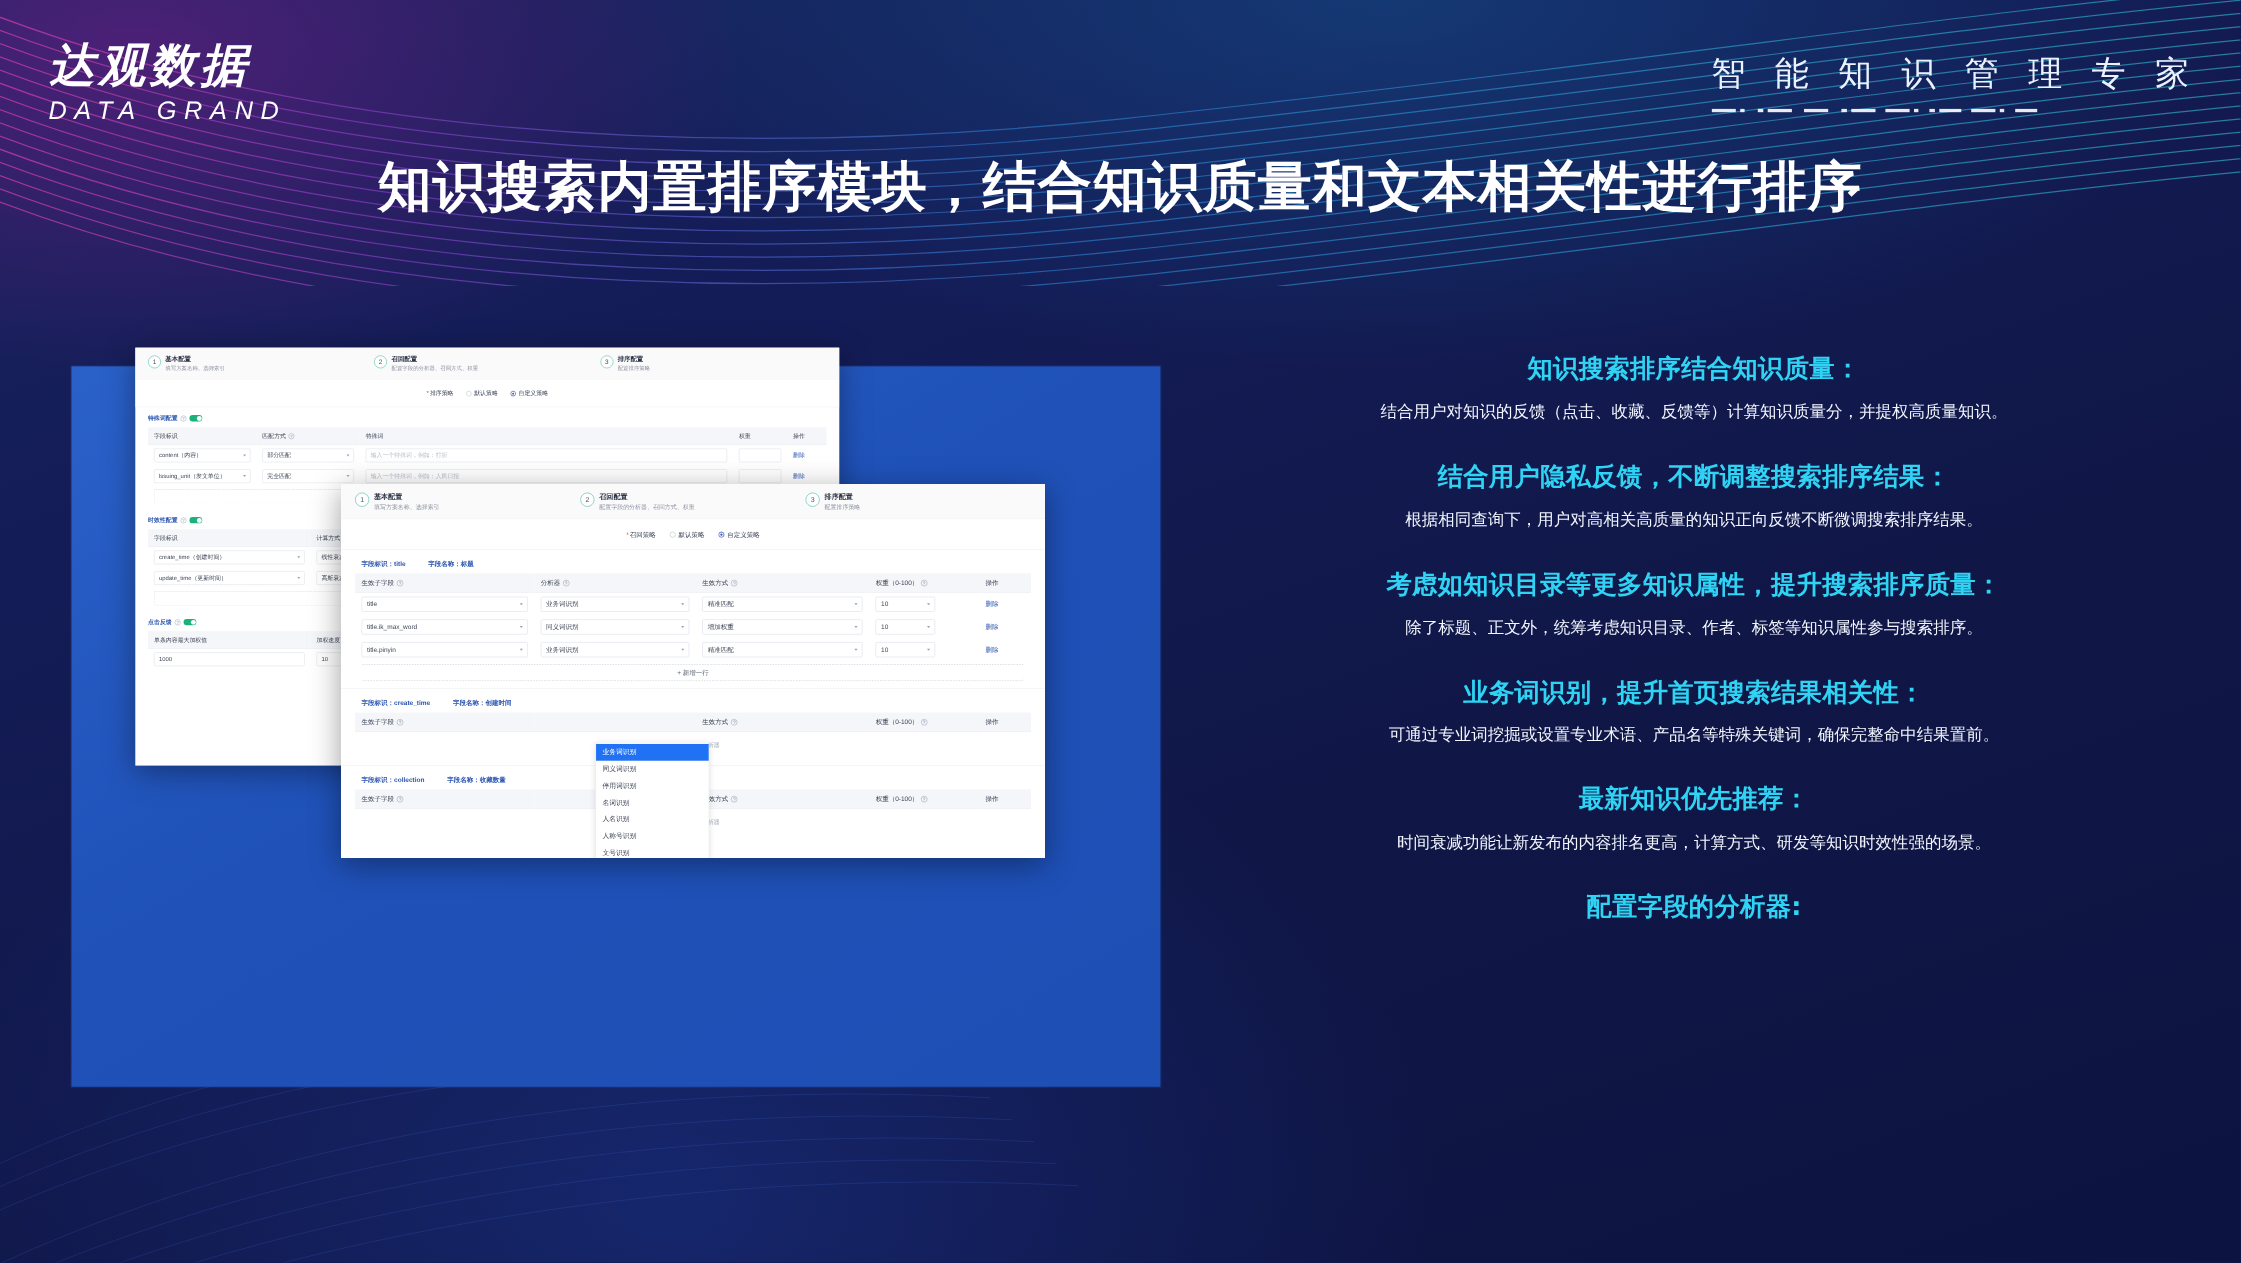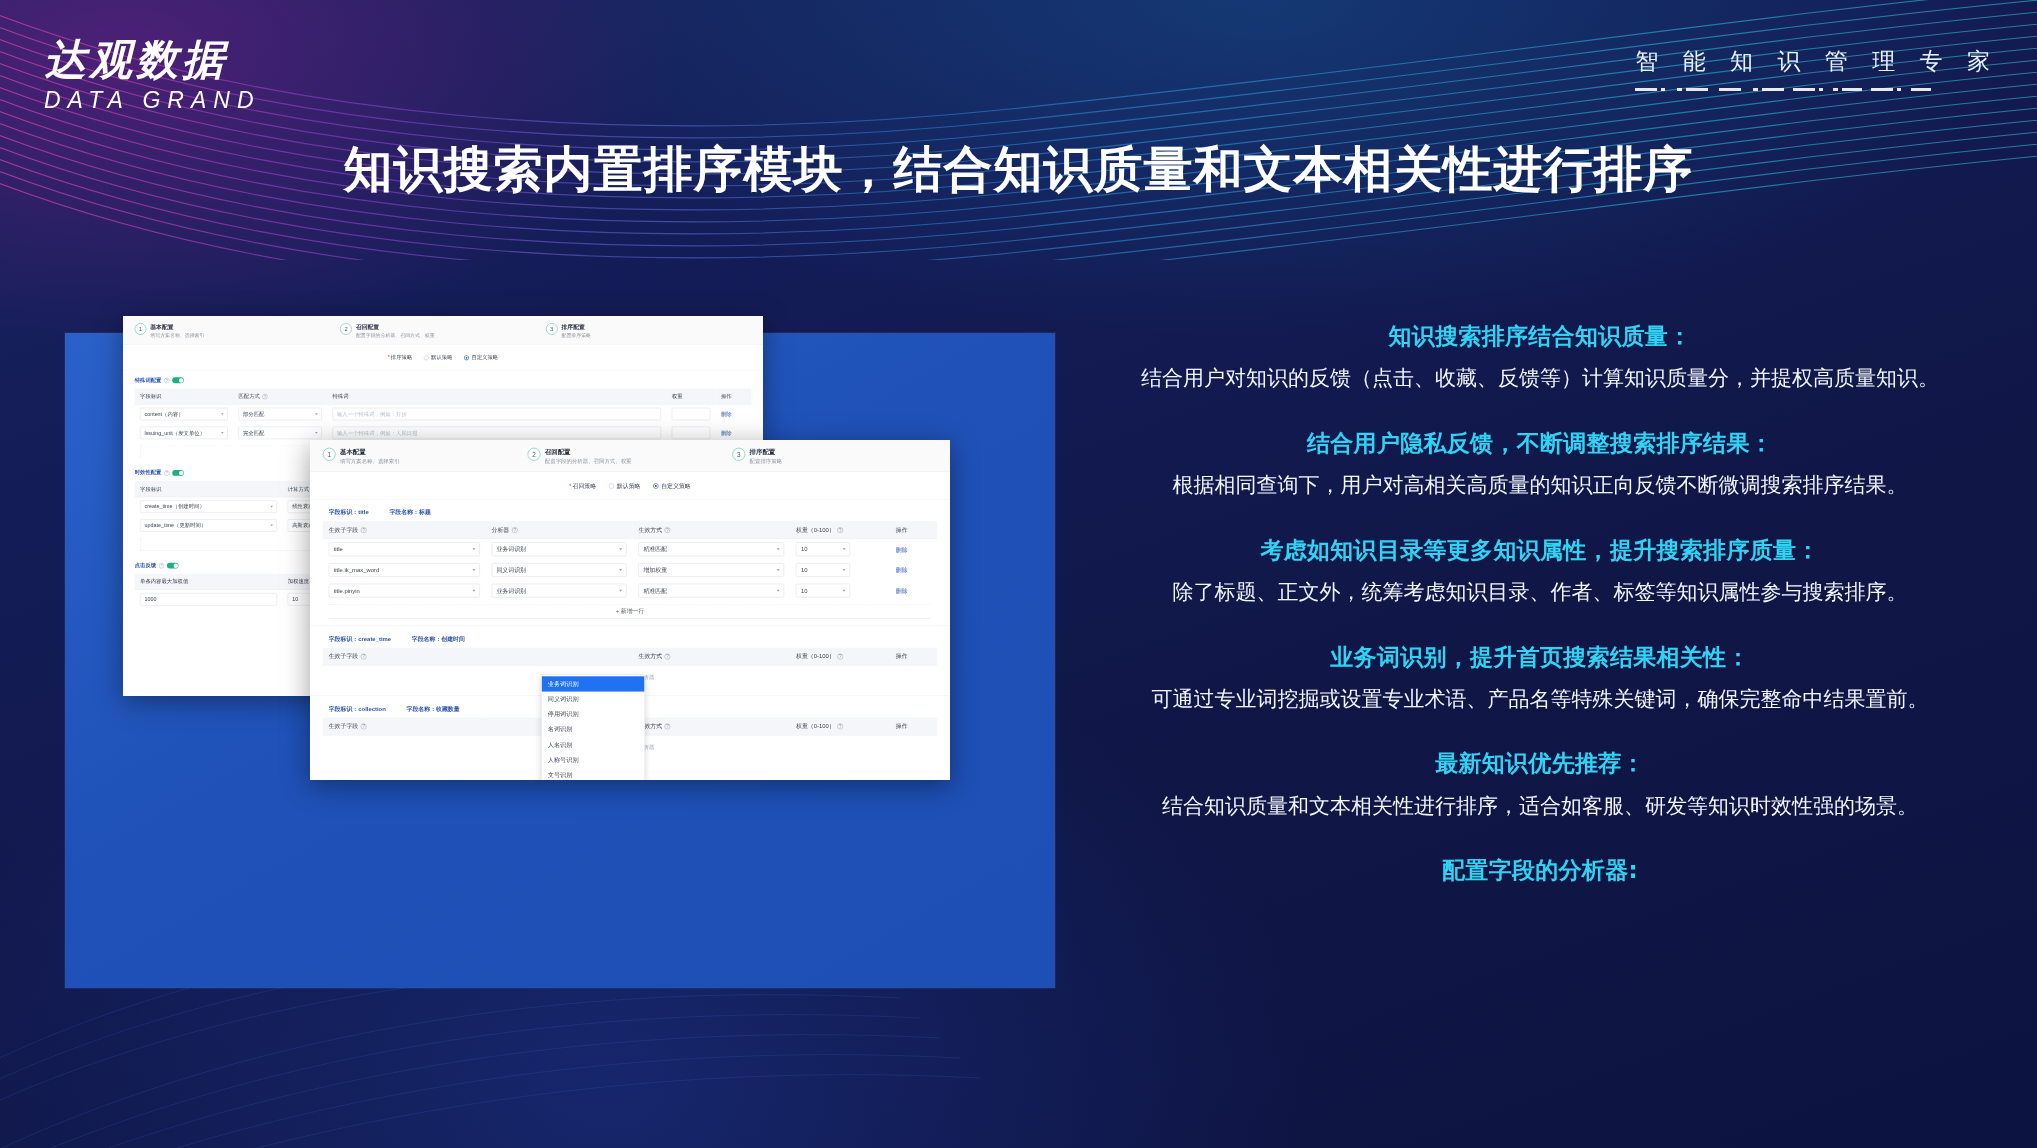--- a/index.html
+++ b/index.html
@@ -31,21 +31,21 @@
     font-family: "DejaVu Sans", "Liberation Sans", sans-serif;
   }
   #logo .en {
     font-size: 23px; color: #fff; letter-spacing: 7px;
     margin-top: 5px; font-weight: 400;
   }
   #tagline {
     position: absolute; right: 38px; top: 46px; text-align: right;
   }
   #tagline .tl-text {
-    font-size: 23px; color: #eaf2ff; letter-spacing: 9px; font-weight: 300;
+    font-size: 31px; color: #eaf2ff; letter-spacing: 9px; font-weight: 300;
   }
   #tagline .tl-dash { margin-top: 10px; height: 4px; }
   #tagline .tl-dash svg { display: block; }
 
   #title {
     position: absolute; left: 0; right: 0; top: 137px;
     text-align: center;
     font-size: 49px; font-weight: 600; color: #ffffff;
     letter-spacing: 1px;
     font-family: "DejaVu Sans", "Liberation Sans", sans-serif;
@@ -160,21 +160,21 @@
 
   
   #bullets { position: absolute; left: 1100px; top: 320px; width: 880px; }
   .blk { margin-bottom: 32px; text-align: center; }
   .blk .h {
     font-size: 23px; font-weight: bold; color: #2fd4f5;
     line-height: 1.45; letter-spacing: .3px;
     font-family: "DejaVu Sans", "Liberation Sans", sans-serif;
   }
   .blk .p {
-    font-size: 21px; color: #f2f6ff; line-height: 1.5; margin-top: 10px;
+    font-size: 15px; color: #f2f6ff; line-height: 1.5; margin-top: 10px;
     font-family: "DejaVu Sans", "Liberation Sans", sans-serif;
   }
 </style>
 </head>
 <body>
 
 <div id="bg">
   <svg id="bg-wave" viewBox="0 0 2037 260" preserveAspectRatio="none">
     <defs>
       <linearGradient id="wg" x1="0" y1="0" x2="1" y2="0">
@@ -678,18 +678,18 @@
   <div class="blk">
     <div class="h">考虑如知识目录等更多知识属性，提升搜索排序质量：</div>
     <div class="p">除了标题、正文外，统筹考虑知识目录、作者、标签等知识属性参与搜索排序。</div>
   </div>
   <div class="blk">
     <div class="h">业务词识别，提升首页搜索结果相关性：</div>
     <div class="p">可通过专业词挖掘或设置专业术语、产品名等特殊关键词，确保完整命中结果置前。</div>
   </div>
   <div class="blk">
     <div class="h">最新知识优先推荐：</div>
-    <div class="p">结合知识质量和文本相关性进行排序，适合如客服、研发等知识时效性强的场景。</div>
+    <div class="p">时间衰减功能让新发布的内容排名更高，计算方式、研发等知识时效性强的场景。</div>
   </div>
   <div class="blk">
     <div class="h">配置字段的分析器:</div>
   </div>
 </div>
 
 </body></html>

